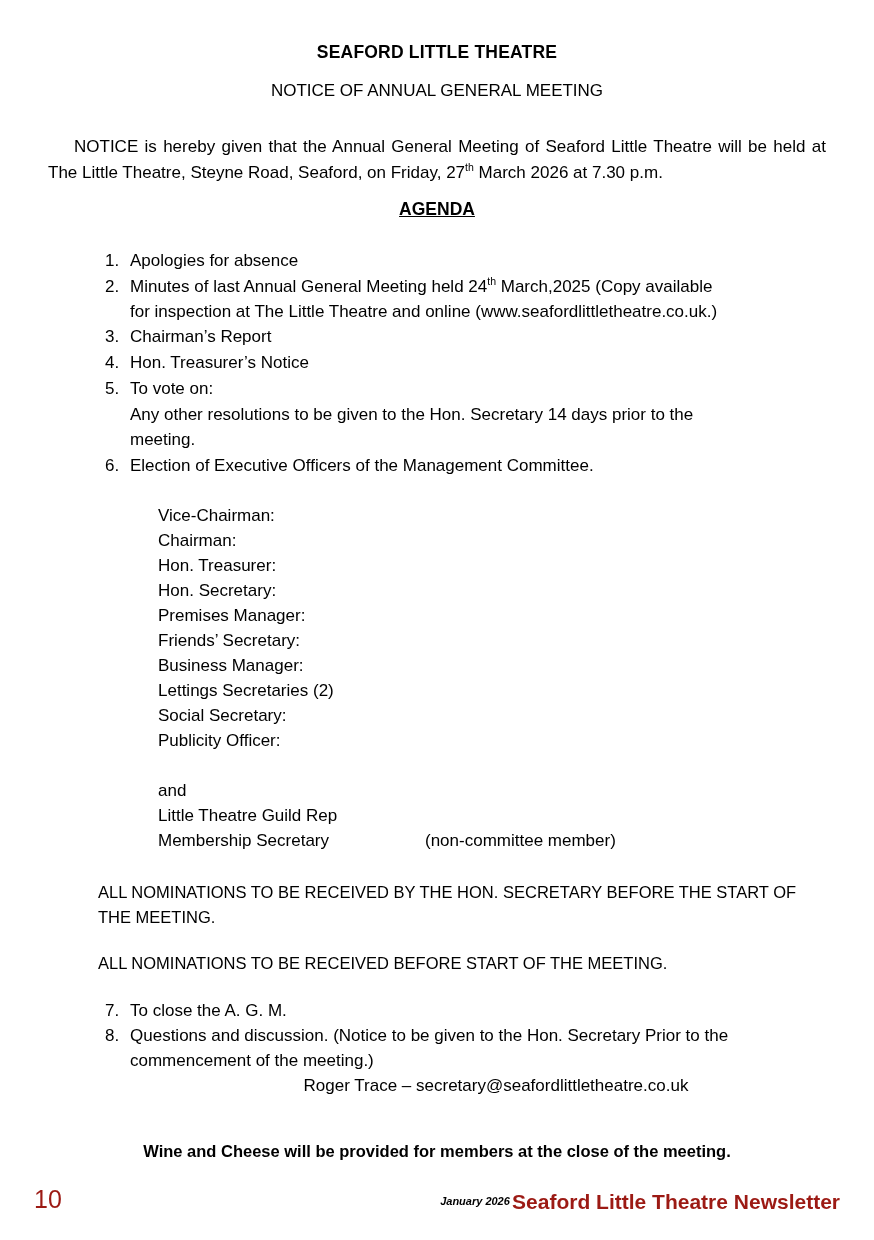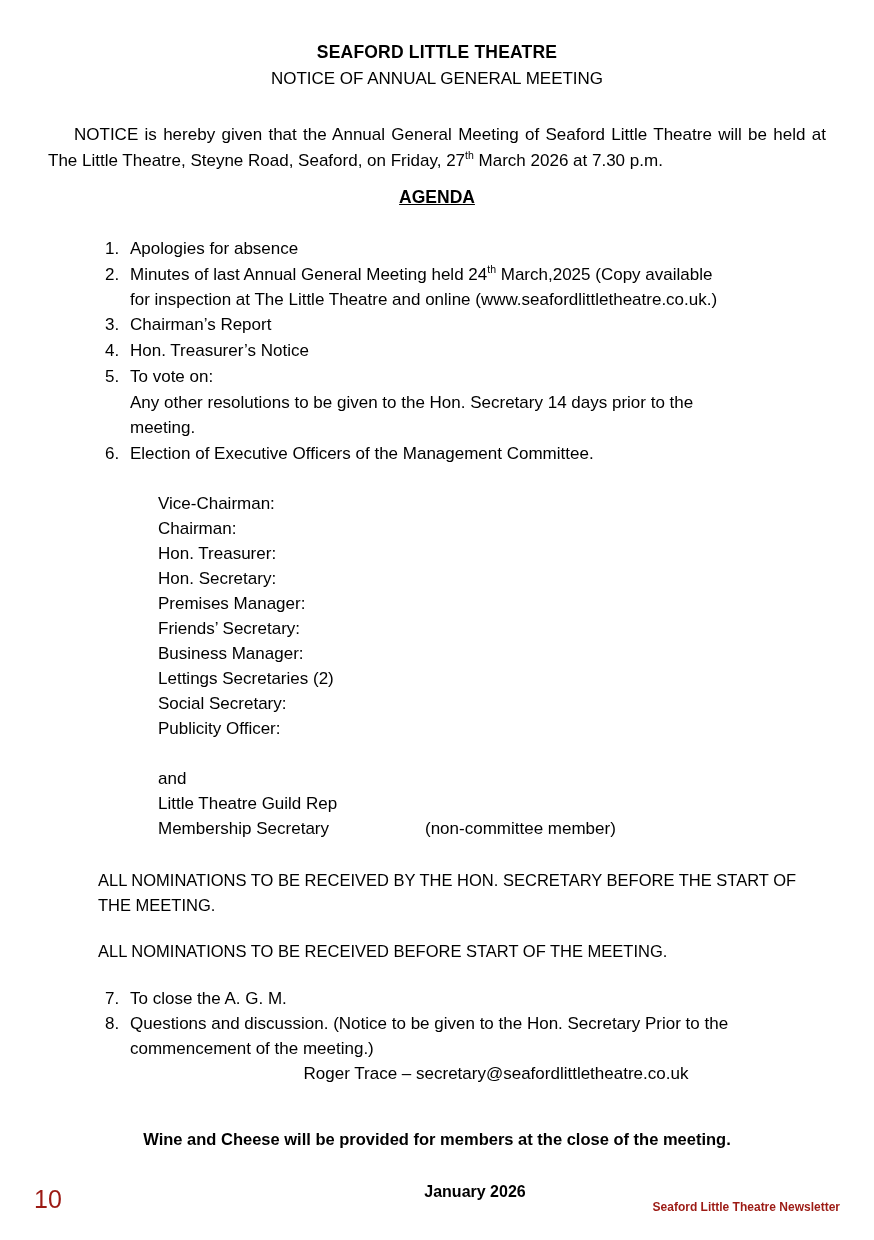--- a/index.html
+++ b/index.html
@@ -29,21 +29,21 @@
   }
   .doc-title {
     font-size: 17.5px;
     font-weight: bold;
     letter-spacing: 0.2px;
     line-height: 1.45;
   }
   .doc-subtitle {
     font-size: 17px;
     line-height: 1.45;
-    margin-top: 2px;
+    margin-top: 14px;
   }
 
   
   .intro {
     margin: 30px 48px 0 48px;
     font-size: 17px;
     line-height: 1.55;
     text-align: justify;
     text-indent: 26px;
   }
@@ -124,42 +124,43 @@
   .wine-note {
     margin-top: 46px;
     text-align: center;
     font-size: 16.5px;
     font-weight: bold;
   }
 
   .issue-date {
     margin-top: 34px;
     text-align: center;
-    font-size: 16px;
-    font-weight: bold;
+    font-size: 11px;
+    font-weight: bold;
+    font-style: italic;
     padding-left: 76px;
   }
 
   
   .doc-footer {
     position: absolute;
     left: 0;
     right: 0;
     bottom: 26px;
     padding: 0 34px 0 34px;
     display: flex;
     align-items: flex-end;
     justify-content: space-between;
   }
   .page-number {
     font-size: 25px;
     color: #9c1a14;
   }
   .footer-title {
-    font-size: 12px;
+    font-size: 21px;
     font-weight: bold;
     color: #9c1a14;
   }
 </style>
 </head>
 <body>
 
 <div class="page">
 
   <div class="doc-header">

